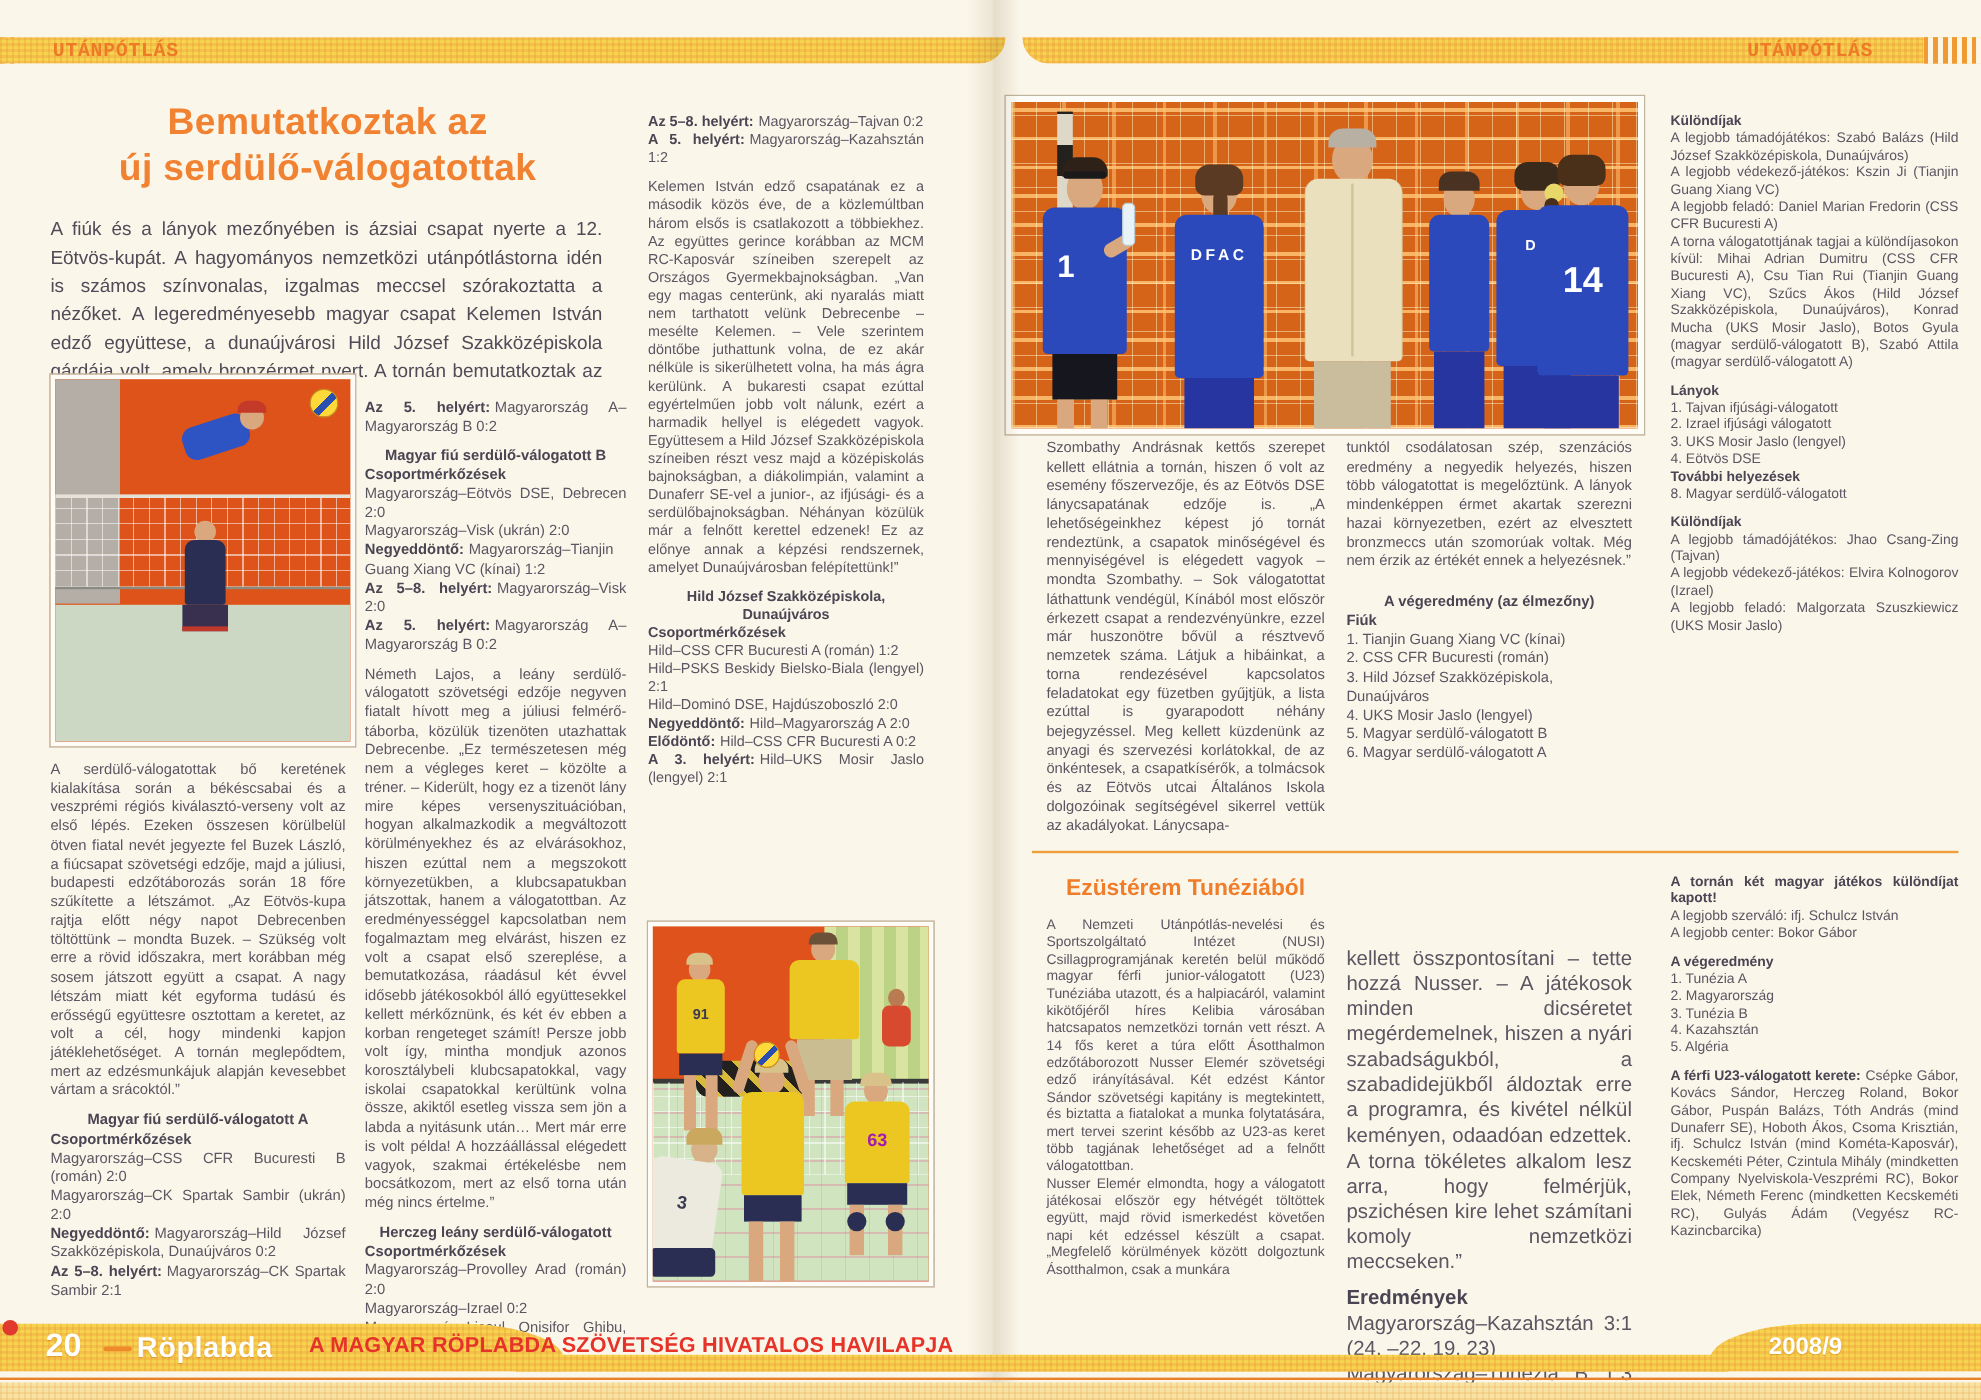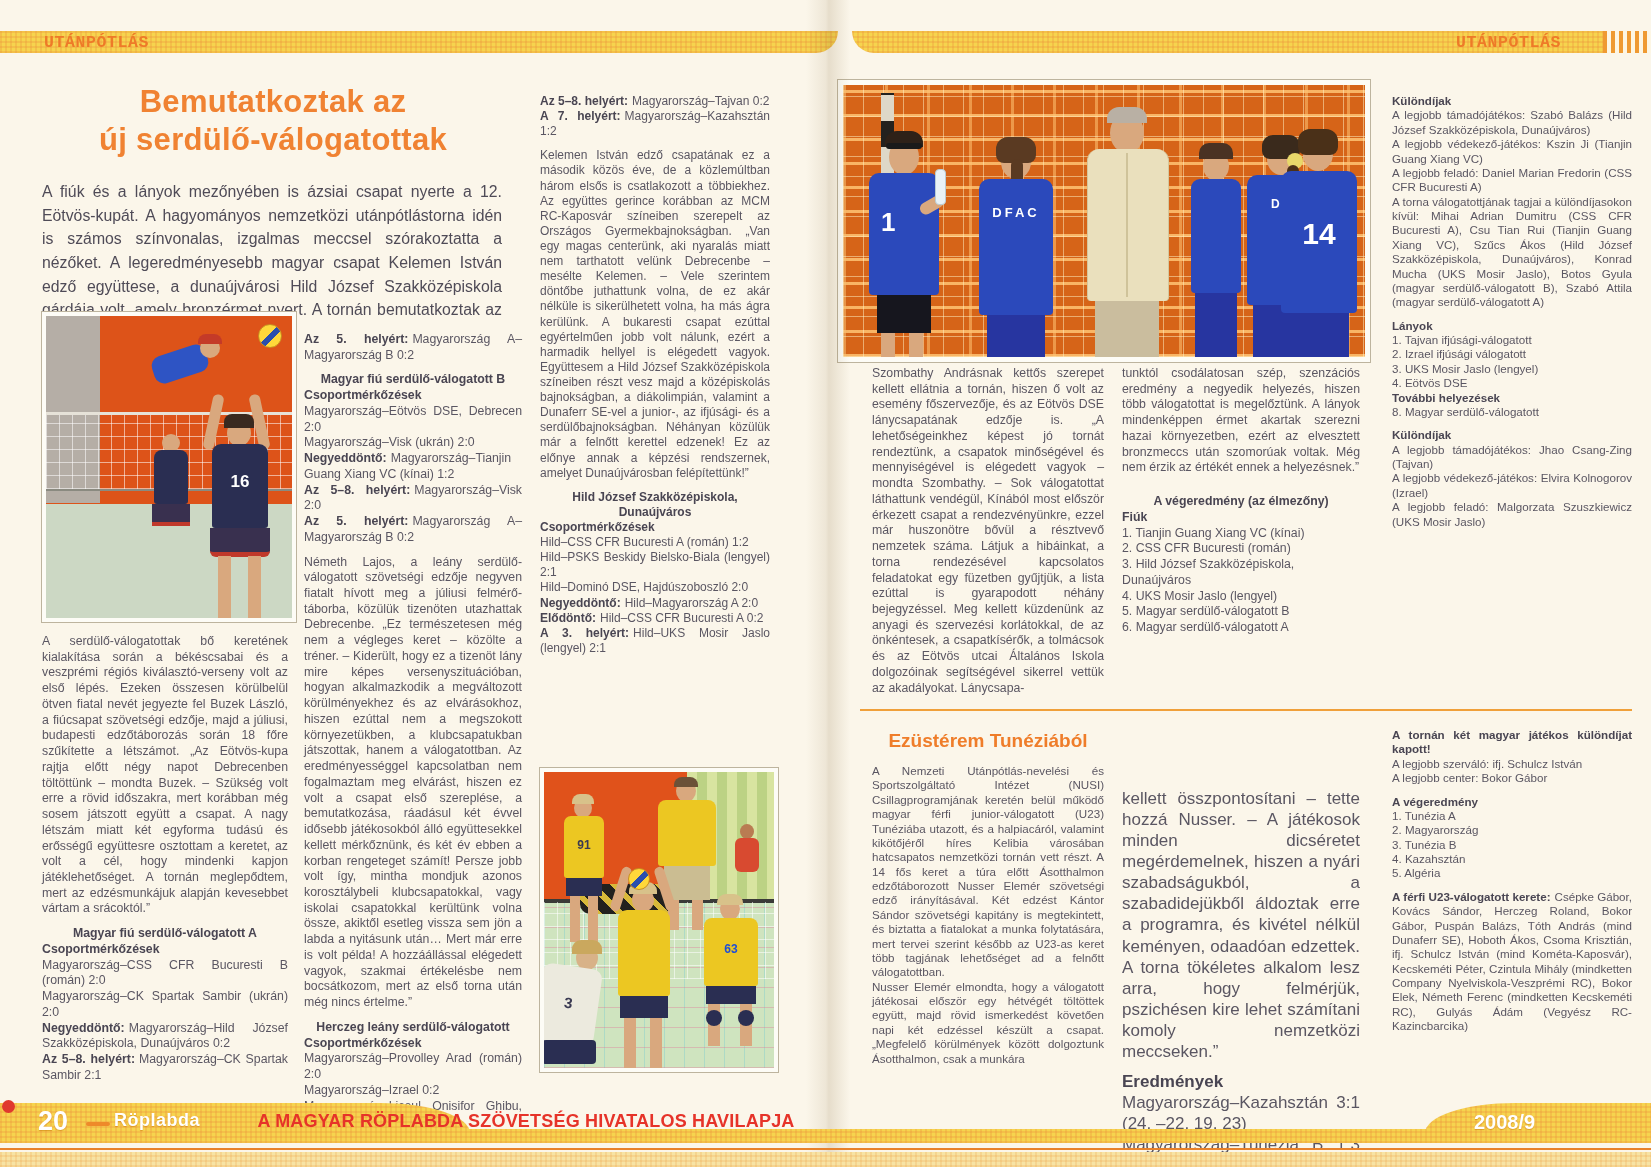--- a/index.html
+++ b/index.html
@@ -92,32 +92,20 @@
       <div class="abs" style="left:56px;top:2px;width:24px;height:10px;background:#c43a28;border-radius:8px 8px 0 0;"></div>
     </div>
 
 
     <div class="abs" style="left:104px;top:118px;width:44px;height:120px;">
       <div class="abs head" style="left:12px;top:0;width:18px;height:18px;"></div>
       <div class="abs" style="left:4px;top:16px;width:34px;height:54px;background:#2a2e52;border-radius:8px 8px 3px 3px;"></div>
       <div class="abs" style="left:2px;top:70px;width:38px;height:18px;background:#39304f;border-bottom:4px solid #c0392b;"></div>
     </div>
 
-    <div class="abs" style="left:156px;top:78px;width:76px;height:224px;">
-      <div class="abs" style="left:6px;top:0;width:11px;height:56px;background:#d9a87e;transform:rotate(12deg);border-radius:5px;"></div>
-      <div class="abs" style="left:52px;top:0;width:11px;height:56px;background:#d9a87e;transform:rotate(-12deg);border-radius:5px;"></div>
-      <div class="abs head" style="left:25px;top:26px;width:24px;height:26px;"></div>
-      <div class="abs" style="left:22px;top:20px;width:30px;height:14px;background:#3a2a20;border-radius:8px 8px 0 0;"></div>
-      <div class="abs" style="left:10px;top:50px;width:56px;height:84px;background:#2a2e52;border-radius:9px 9px 3px 3px;">
-        <span class="num" style="top:28px;font-size:17px;">16</span>
-      </div>
-      <div class="abs" style="left:8px;top:134px;width:60px;height:24px;background:#39304f;border-bottom:5px solid #c0392b;border-radius:0 0 6px 6px;"></div>
-      <div class="abs" style="left:16px;top:162px;width:13px;height:62px;background:#d9a87e;"></div>
-      <div class="abs" style="left:46px;top:162px;width:13px;height:62px;background:#d9a87e;"></div>
-    </div>
   </div>
 
   <div class="col" style="left:42px;top:634px;width:246px;">
     <div>A serdülő-válogatottak bő keretének kialakítása során a békéscsabai és a veszprémi régiós kiválasztó-verseny volt az első lépés. Ezeken összesen körülbelül ötven fiatal nevét jegyezte fel Buzek László, a fiúcsapat szövetségi edzője, majd a júliusi, budapesti edzőtáborozás során 18 főre szűkítette a létszámot. „Az Eötvös-kupa rajtja előtt négy napot Debrecenben töltöttünk – mondta Buzek. – Szükség volt erre a rövid időszakra, mert korábban még sosem játszott együtt a csapat. A nagy létszám miatt két egyforma tudású és erősségű együttesre osztottam a keretet, az volt a cél, hogy mindenki kapjon játéklehetőséget. A tornán meglepődtem, mert az edzésmunkájuk alapján kevesebbet vártam a srácoktól.”</div>
     <div class="gap"></div>
     <div class="b cent">Magyar fiú serdülő-válogatott A</div>
     <div class="b li">Csoportmérkőzések</div>
     <div class="ln"><span>Magyarország–CSS CFR Bucuresti B (román) 2:0</span></div>
     <div class="ln"><span>Magyarország–CK Spartak Sambir (ukrán) 2:0</span></div>
     <div class="ln"><b>Negyeddöntő:</b><span>Magyarország–Hild József Szakközépiskola, Dunaújváros 0:2</span></div>
@@ -139,21 +127,21 @@
     <div class="gap"></div>
     <div class="b cent">Herczeg leány serdülő-válogatott</div>
     <div class="b li">Csoportmérkőzések</div>
     <div class="ln"><span>Magyarország–Provolley Arad (román) 2:0</span></div>
     <div class="ln"><span>Magyarország–Izrael 0:2</span></div>
     <div class="ln"><span>Magyarország–Liceul Onisifor Ghibu, Oradea (román) 2:0</span></div>
   </div>
 
   <div class="col" style="left:540px;top:94px;width:230px;font-size:12px;line-height:1.26;">
     <div class="ln"><b>Az 5–8. helyért:</b><span>Magyarország–Tajvan 0:2</span></div>
-    <div class="ln"><b>A 7. helyért:</b><span>Magyarország–Kazahsztán 1:2</span></div>
+    <div class="ln"><b>A 5. helyért:</b><span>Magyarország–Kazahsztán 1:2</span></div>
     <div class="gap"></div>
     <div>Kelemen István edző csapatának ez a második közös éve, de a közlemúltban három elsős is csatlakozott a többiekhez. Az együttes gerince korábban az MCM RC-Kaposvár színeiben szerepelt az Országos Gyermekbajnokságban. „Van egy magas centerünk, aki nyaralás miatt nem tarthatott velünk Debrecenbe – mesélte Kelemen. – Vele szerintem döntőbe juthattunk volna, de ez akár nélküle is sikerülhetett volna, ha más ágra kerülünk. A bukaresti csapat ezúttal egyértelműen jobb volt nálunk, ezért a harmadik hellyel is elégedett vagyok. Együttesem a Hild József Szakközépiskola színeiben részt vesz majd a középiskolás bajnokságban, a diákolimpián, valamint a Dunaferr SE-vel a junior-, az ifjúsági- és a serdülőbajnokságban. Néhányan közülük már a felnőtt kerettel edzenek! Ez az előnye annak a képzési rendszernek, amelyet Dunaújvárosban felépítettünk!”</div>
     <div class="gap"></div>
     <div class="b cent">Hild József Szakközépiskola,</div>
     <div class="b cent">Dunaújváros</div>
     <div class="b li">Csoportmérkőzések</div>
     <div class="ln"><span>Hild–CSS CFR Bucuresti A (román) 1:2</span></div>
     <div class="ln"><span>Hild–PSKS Beskidy Bielsko-Biala (lengyel) 2:1</span></div>
     <div class="ln"><span>Hild–Dominó DSE, Hajdúszoboszló 2:0</span></div>
     <div class="ln"><b>Negyeddöntő:</b><span>Hild–Magyarország A 2:0</span></div>
@@ -202,21 +190,21 @@
       <div class="abs" style="left:12px;top:44px;width:52px;height:86px;background:#ecc722;border-radius:9px 9px 3px 3px;"></div>
       <div class="abs" style="left:14px;top:130px;width:48px;height:22px;background:#2a2e52;"></div>
       <div class="abs" style="left:18px;top:152px;width:12px;height:50px;background:#d9a87e;"></div>
       <div class="abs" style="left:44px;top:152px;width:12px;height:50px;background:#d9a87e;"></div>
     </div>
 
     <div class="abs" style="left:150px;top:126px;width:74px;height:160px;">
       <div class="abs head" style="left:26px;top:0;width:20px;height:22px;"></div>
       <div class="abs" style="left:23px;top:-4px;width:26px;height:11px;background:#d8c28a;border-radius:9px 9px 0 0;"></div>
       <div class="abs" style="left:10px;top:20px;width:54px;height:68px;background:#ecc722;border-radius:8px 8px 3px 3px;">
-        <span class="num" style="top:24px;font-size:12px;color:#1d4ed8;">63</span>
+        <span class="num" style="top:24px;font-size:15px;color:#a21caf;">63</span>
       </div>
       <div class="abs" style="left:12px;top:88px;width:50px;height:18px;background:#2a2e52;"></div>
       <div class="abs" style="left:14px;top:106px;width:12px;height:42px;background:#d9a87e;"></div>
       <div class="abs" style="left:46px;top:106px;width:12px;height:42px;background:#d9a87e;"></div>
       <div class="abs" style="left:12px;top:112px;width:16px;height:16px;background:#2a2e52;border-radius:50%;"></div>
       <div class="abs" style="left:44px;top:112px;width:16px;height:16px;background:#2a2e52;border-radius:50%;"></div>
     </div>
 
     <div class="abs" style="left:-8px;top:168px;width:76px;height:128px;">
       <div class="abs head" style="left:40px;top:6px;width:22px;height:24px;background:#d8b288;"></div>
@@ -367,20 +355,20 @@
     <div class="ln"><b>A férfi U23-válogatott kerete:</b><span>Csépke Gábor, Kovács Sándor, Herczeg Roland, Bokor Gábor, Puspán Balázs, Tóth András (mind Dunaferr SE), Hoboth Ákos, Csoma Krisztián, ifj. Schulcz István (mind Kométa-Kaposvár), Kecskeméti Péter, Czintula Mihály (mindketten Company Nyelviskola-Veszprémi RC), Bokor Elek, Németh Ferenc (mindketten Kecskeméti RC), Gulyás Ádám (Vegyész RC-Kazincbarcika)</span></div>
   </div>
 
   <div class="gutter"></div>
   <div class="foot-band-left chk"></div>
   <div class="foot-strip chk"></div>
   <div class="foot-band-right chk"></div>
   <div class="red-dot"></div>
   <div class="foot-white" style="left:38px;top:1106px;font-size:27px;">20</div>
   <div class="foot-dash"></div>
-  <div class="foot-white" style="left:114px;top:1110px;font-size:18px;letter-spacing:.5px;">Röplabda</div>
+  <div class="foot-white" style="left:114px;top:1110px;font-size:24px;letter-spacing:.5px;">Röplabda</div>
   <div class="foot-tag">A MAGYAR RÖPLABDA SZÖVETSÉG HIVATALOS HAVILAPJA</div>
   <div class="foot-white" style="left:1474px;top:1111px;font-size:20px;">2008/9</div>
   <div class="foot-white" style="left:1654px;top:1104px;font-size:28px;">21</div>
   <div class="bottom-line"></div>
   <div class="bottom-trim chk-pale"></div>
 
 </div>
 
 </body></html>

